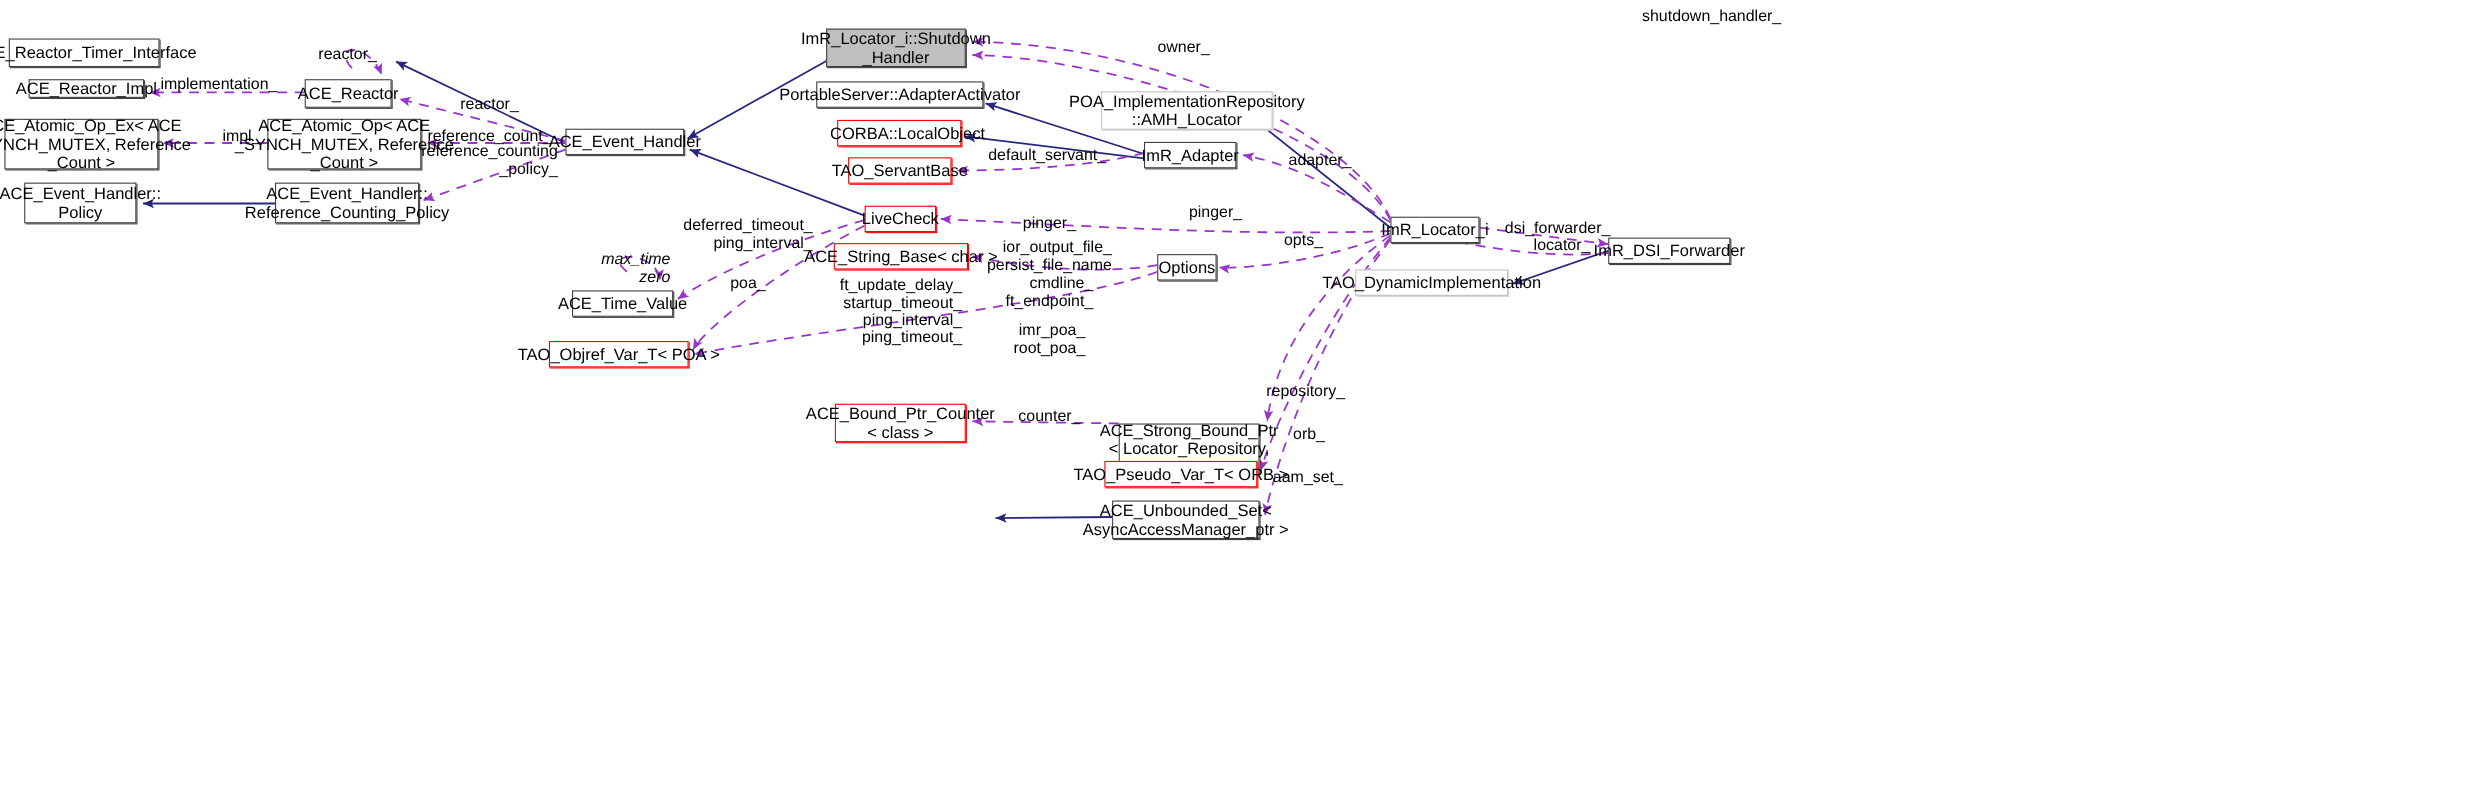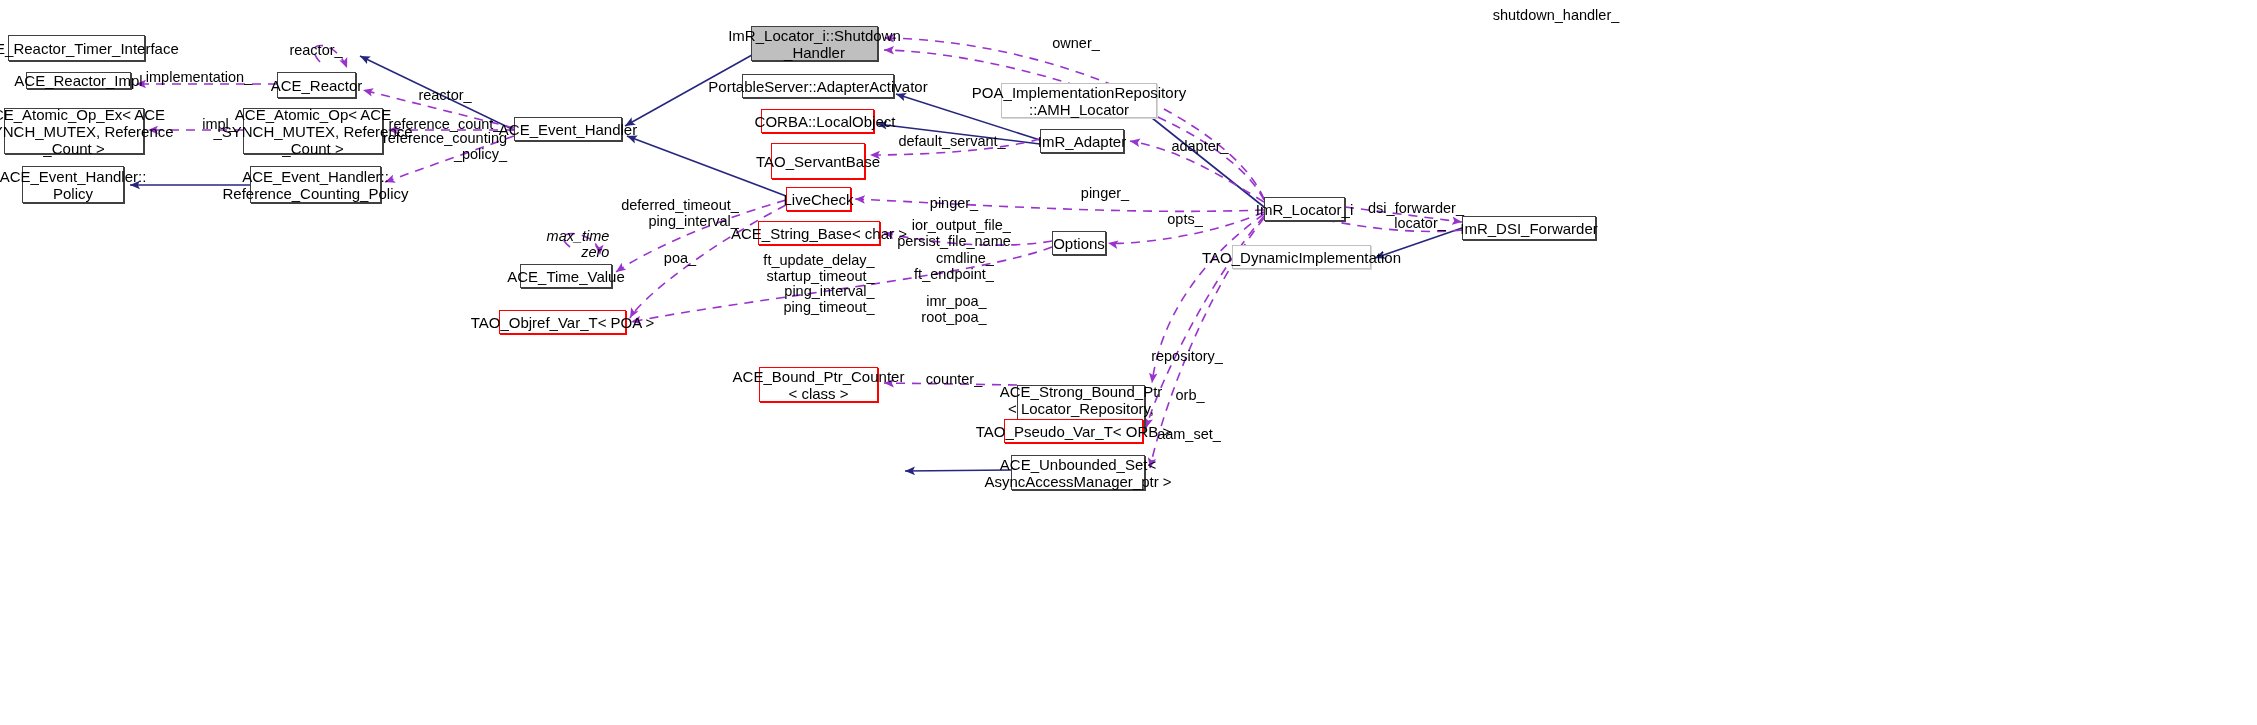--- a/index.html
+++ b/index.html
@@ -137,35 +137,35 @@
     <div class="node dark-border" style="left: 514px; top: 117px; width: 108px; height: 24px;">ACE_Event_Handler</div>
     <div class="node red-border" style="left: 758px; top: 221px; width: 122px; height: 24px;">ACE_String_Base&lt; char &gt;</div>
     <div class="node dark-border" style="left: 520px; top: 264px; width: 92px; height: 24px;">ACE_Time_Value</div>
     <div class="node red-border" style="left: 499px; top: 310px; width: 127px; height: 24px;">TAO_Objref_Var_T&lt; POA &gt;</div>
     <div class="node red-border" style="left: 759px; top: 367px; width: 119px; height: 35px;">ACE_Bound_Ptr_Counter
 &lt; class &gt;</div>
     <div class="node gray-fill" style="left: 751px; top: 26px; width: 127px; height: 35px;">ImR_Locator_i::Shutdown
 _Handler</div>
     <div class="node dark-border" style="left: 742px; top: 74px; width: 152px; height: 24px;">PortableServer::AdapterActivator</div>
     <div class="node red-border" style="left: 761px; top: 109px; width: 113px; height: 24px; padding-left: 20px;">CORBA::LocalObject</div>
-    <div class="node red-border" style="left: 771px; top: 143px; width: 94px; height: 36px;">TAO_ServantBase</div>
+    <div class="node red-border" style="left: 771px; top: 143px; width: 94px; height: 24px;">TAO_ServantBase</div>
     <div class="node red-border" style="left: 786px; top: 187px; width: 65px; height: 24px;">LiveCheck</div>
     <div class="node dark-border" style="left: 1052px; top: 231px; width: 54px; height: 24px;">Options</div>
     <div class="node dark-border" style="left: 1040px; top: 129px; width: 84px; height: 24px;">ImR_Adapter</div>
     <div class="node light-border" style="left: 1001px; top: 83px; width: 156px; height: 35px;">POA_ImplementationRepository
 ::AMH_Locator</div>
     <div class="node dark-border" style="left: 1017px; top: 364px; width: 128px; height: 46px; margin-top: 21px;">ACE_Strong_Bound_Ptr
 &lt; Locator_Repository,
 ACE_Null_Mutex &gt;</div>
     <div class="node red-border" style="left: 1004px; top: 419px; width: 139px; height: 24px;">TAO_Pseudo_Var_T&lt; ORB &gt;</div>
     <div class="node dark-border" style="left: 1011px; top: 455px; width: 134px; height: 35px;">ACE_Unbounded_Set&lt;
 AsyncAccessManager_ptr &gt;</div>
     <div class="node dark-border" style="left: 1264px; top: 197px; width: 81px; height: 24px;">ImR_Locator_i</div>
     <div class="node light-border" style="left: 1232px; top: 245px; width: 139px; height: 24px;">TAO_DynamicImplementation</div>
-    <div class="node dark-border" style="left: 1462px; top: 216px; width: 134px; height: 24px;">ImR_DSI_Forwarder</div>
+    <div class="node dark-border" style="left: 1462px; top: 216px; width: 111px; height: 24px;">ImR_DSI_Forwarder</div>
     <div class="edge-label" style="left: 316px; top: 43px;">reactor_</div>
     <div class="edge-label" style="left: 199px; top: 70px;">implementation_</div>
     <div class="edge-label" style="left: 196px; top: 117px; padding-left: 47px;">impl_</div>
     <div class="edge-label" style="left: 445px; top: 88px;">reactor_</div>
     <div class="edge-label" style="left: 445px; top: 117px;">reference_count_</div>
     <div class="edge-label" style="left: 445px; top: 131px;">reference_counting
 _policy_</div>
     <div class="edge-label" style="left: 680px; top: 198px;">deferred_timeout_
 ping_interval_</div>
     <div class="edge-label" style="left: 578px; top: 229px; font-style: italic;">max_time

